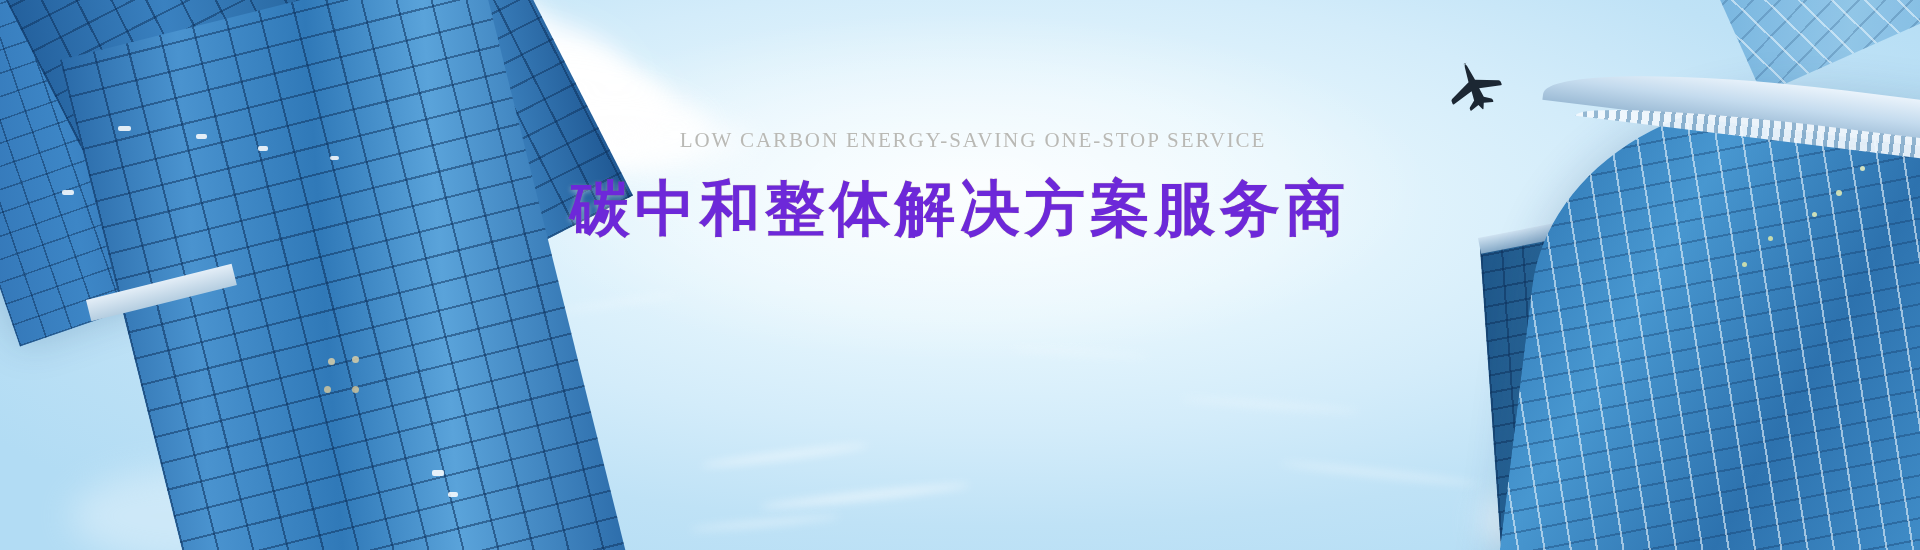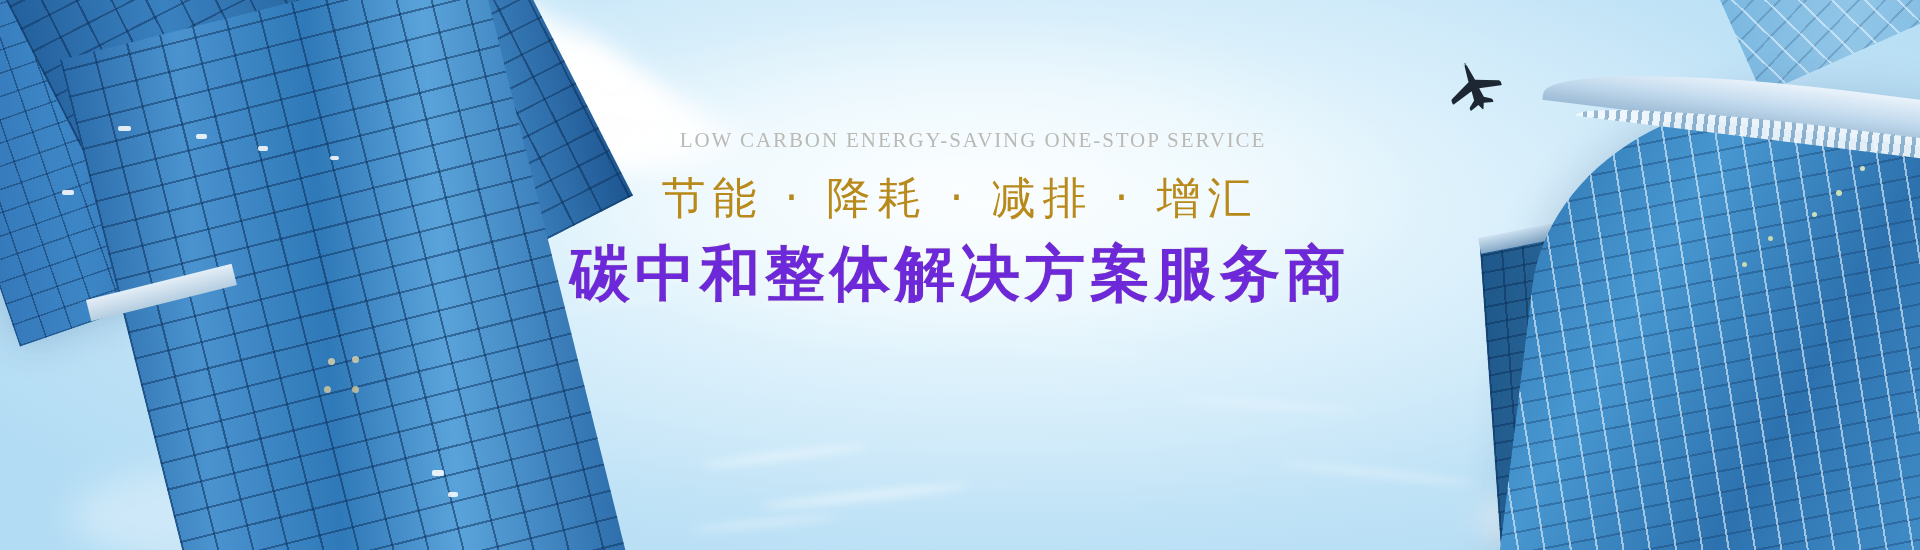--- a/index.html
+++ b/index.html
@@ -233,17 +233,16 @@
   </div>
 
   <svg id="airplane" viewBox="0 0 70 58">
     <g fill="#1c2733" transform="rotate(-22 35 29)">
       <path d="M33.5 6 q2.6 0 3.2 3.4 l2.2 15.4 l21.6 9.4 q1.4 .6 1.4 2.2 l0 2.4 q0 1.2 -1.3 .9 l-21.1 -5.4 l1.1 9.6 l6.4 4.6 q.8 .6 .8 1.6 l0 1.4 q0 1 -1 .7 l-8.5 -2.6 l-2.4 5.2 q-.5 1 -1.1 0 l-2.3 -5.2 l-8.4 2.6 q-1 .3 -1 -.7 l0 -1.4 q0 -1 .8 -1.6 l6.3 -4.6 l1.1 -9.6 l-21 5.4 q-1.3 .3 -1.3 -.9 l0 -2.4 q0 -1.6 1.4 -2.2 l21.5 -9.4 l2.2 -15.4 q.6 -3.4 3.2 -3.4 z"></path>
     </g>
   </svg>
 
   <div id="text-block">
     <div id="eyebrow">LOW CARBON ENERGY-SAVING ONE-STOP SERVICE</div>
-    <div id="subtitle">节能 · 降耗 · 减排 · 增汇</div>
     <div id="headline">碳中和整体解决方案服务商</div>
   </div>
 
 </div>
 
 </body></html>

